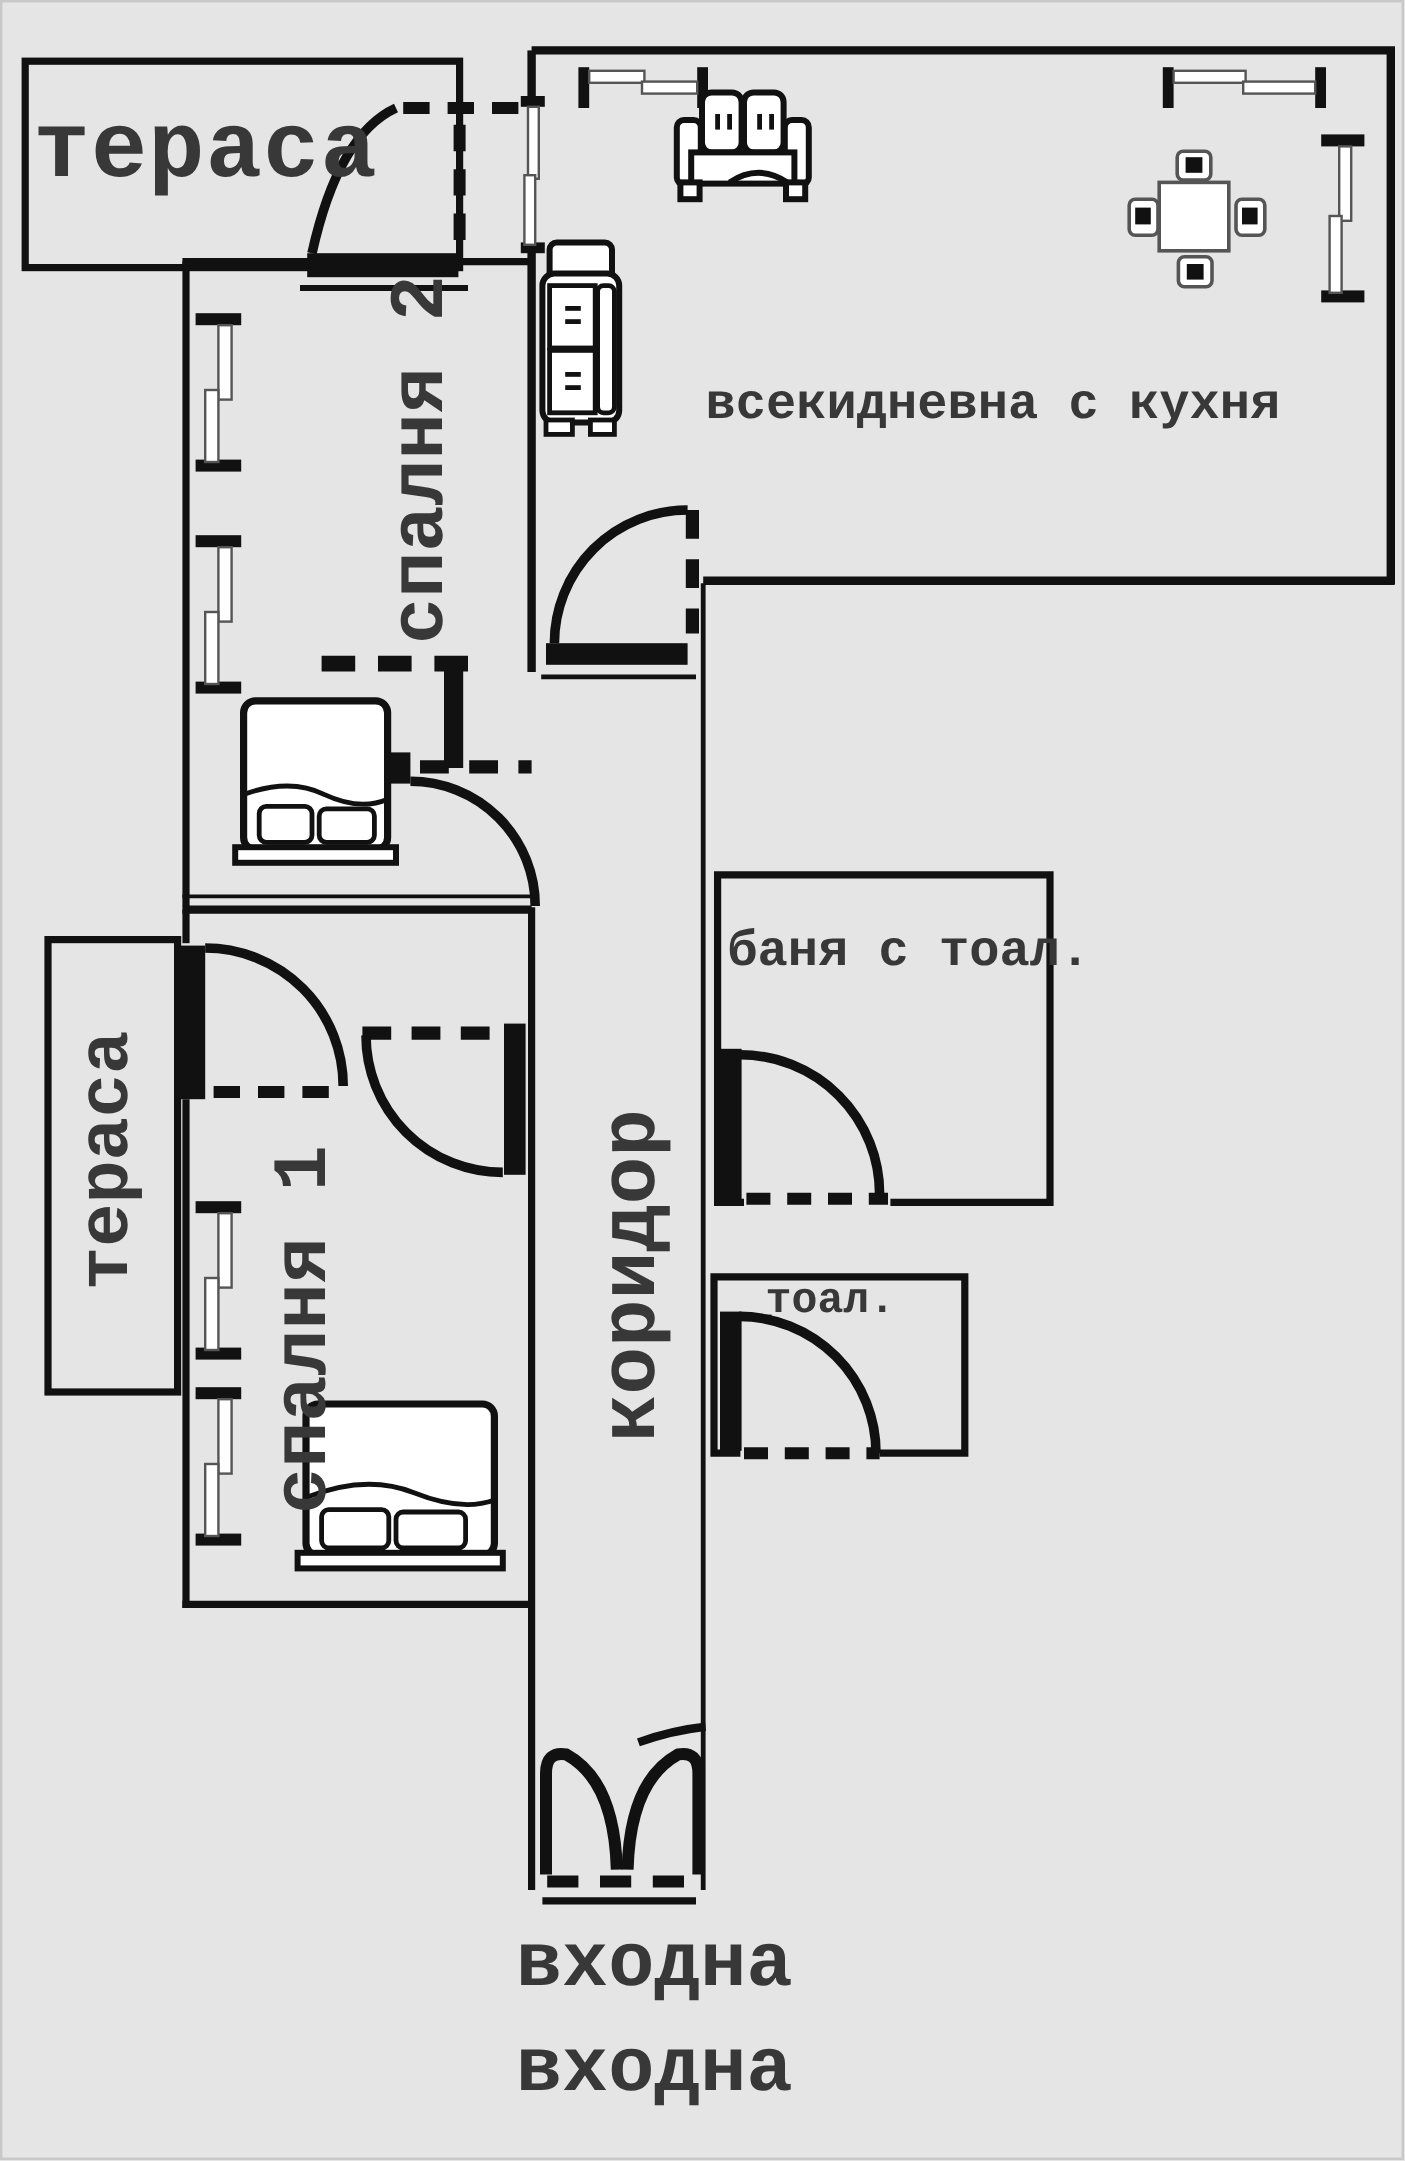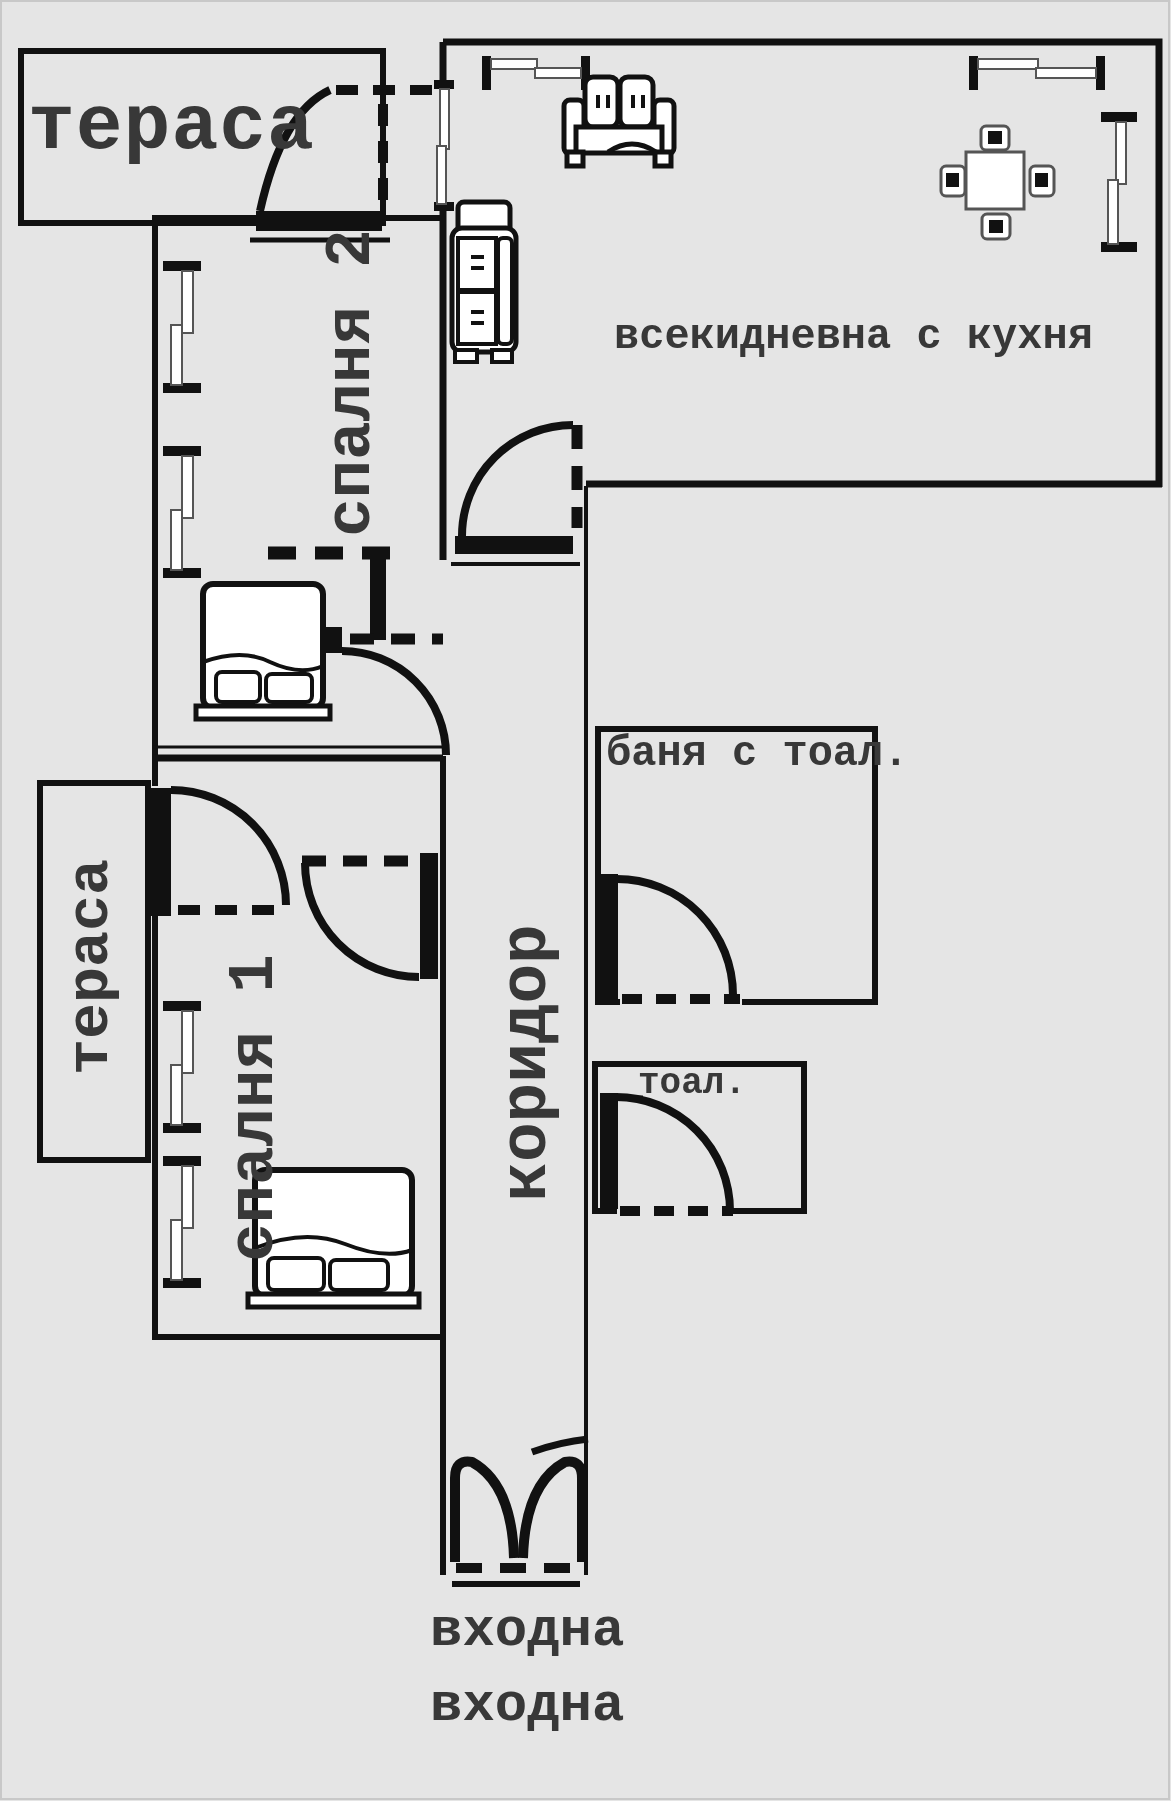--- a/index.html
+++ b/index.html
@@ -2,28 +2,28 @@
 <html><head>
 <meta charset="utf-8">
 <style>
   html,body{margin:0;padding:0;background:#ffffff;}
   #plan{position:relative;width:1171px;height:1801px;background:#e5e5e5;overflow:hidden;
         font-family:Liberation Mono, monospace;}
   #plan svg{position:absolute;left:0;top:0;}
   .label{position:absolute;font-weight:700;color:#383838;white-space:nowrap;line-height:1;}
   .rot{transform:translate(-50%,-50%) rotate(-90deg);}
   .lbl-terrace-top{left:28px;top:88px;font-size:78px;letter-spacing:1px;}
-  .lbl-living{left:588px;top:316px;font-size:42px;margin-left:26px;}
+  .lbl-living{left:588px;top:316px;font-size:42px;}
   .lbl-bedroom2{left:352px;top:383px;font-size:64px;}
-  .lbl-bathroom{left:606px;top:733px;font-size:42px;text-align:center;}
+  .lbl-bathroom{left:606px;top:772px;font-size:42px;text-align:center;}
   .lbl-corridor{left:528px;top:1063px;font-size:66px;}
   .lbl-toilet{left:638px;top:1066px;font-size:36px;}
   .lbl-terrace-left{left:91px;top:967px;font-size:60px;}
   .lbl-bedroom1{left:255px;top:1108px;font-size:64px;}
-  .lbl-entrance{left:430px;top:1594px;font-size:54px;line-height:1.38;}
+  .lbl-entrance{left:430px;top:1594px;font-size:64px;line-height:1.38;}
 </style>
 </head>
 <body>
 
 <div id="plan">
 
 <svg width="1171" height="1801" viewBox="0 0 1171 1801">
 
   <rect x="1" y="1" width="1168" height="1798" fill="none" stroke="#c8c8c8" stroke-width="2"></rect>
 

